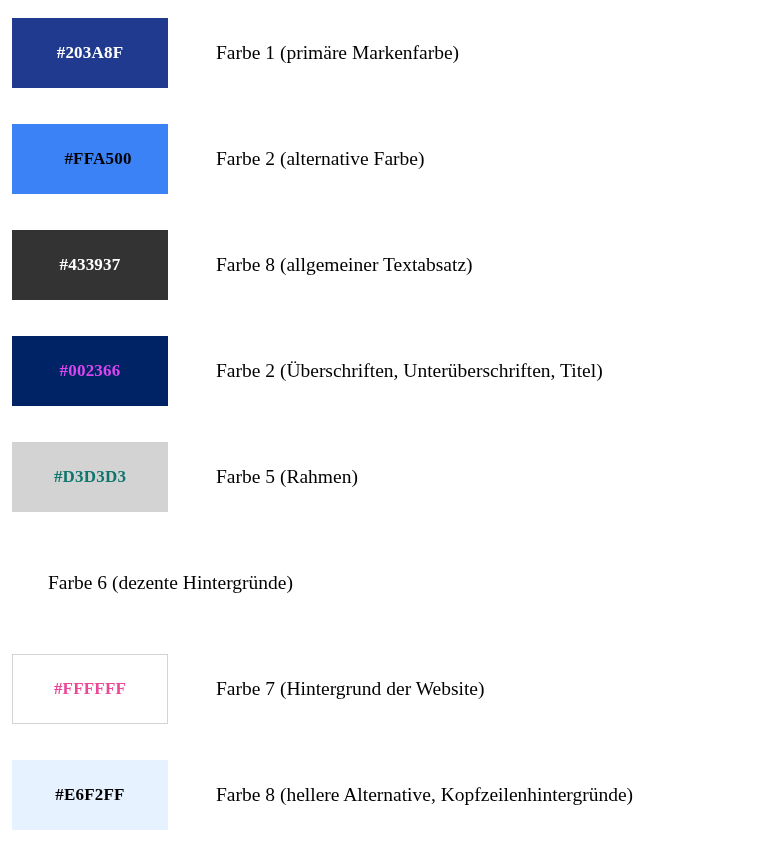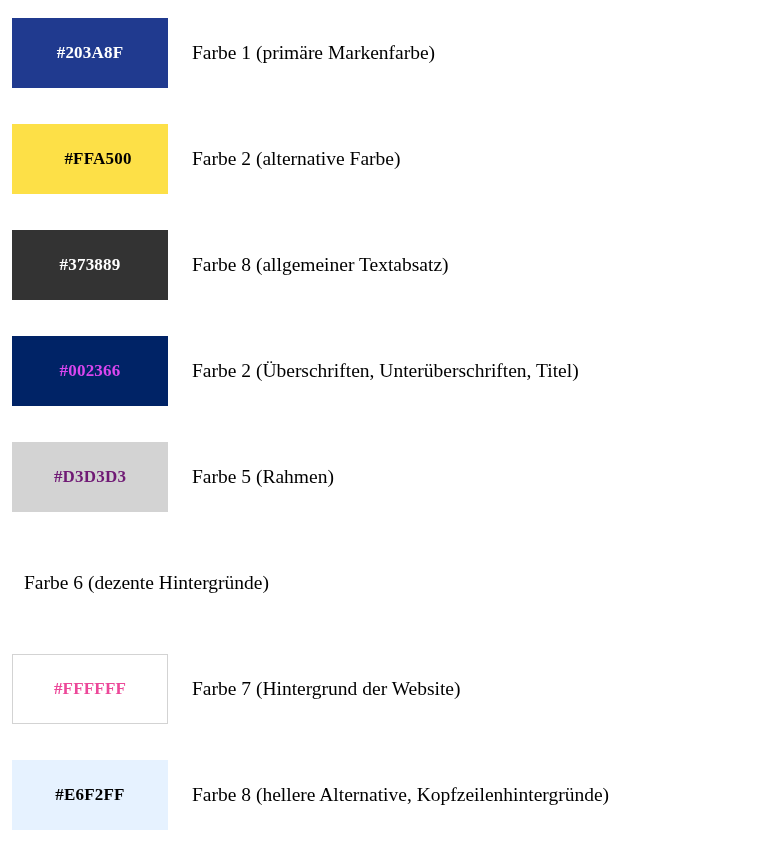--- a/index.html
+++ b/index.html
@@ -36,58 +36,58 @@
     justify-content: center;
     box-sizing: border-box;
   }
   .swatch-label {
     font-family: "Liberation Serif", "DejaVu Serif", serif;
     font-weight: bold;
     font-size: 17px;
     letter-spacing: 0.2px;
   }
   .desc {
-    margin-left: 24px;
+    margin-left: 48px;
     font-size: 19.5px;
     font-family: "Liberation Serif", "DejaVu Serif", serif;
     color: #000000;
     line-height: 1.25;
   }
 </style>
 </head>
 <body>
 
 <div class="palette">
     <div class="swatch-row">
       <div class="swatch" style="background: rgb(32, 58, 143);">
         <span class="swatch-label" style="color: rgb(255, 255, 255);">#203A8F</span>
       </div>
       <div class="desc">Farbe 1 (primäre Markenfarbe)</div>
     </div>
     <div class="swatch-row">
-      <div class="swatch" style="background: #fde047; padding-left: 16px;">
+      <div class="swatch" style="background: #3b82f6; padding-left: 16px;">
         <span class="swatch-label" style="color: rgb(0, 0, 0);">#FFA500</span>
       </div>
       <div class="desc">Farbe 2 (alternative Farbe)</div>
     </div>
     <div class="swatch-row">
       <div class="swatch" style="background: rgb(51, 51, 51);">
-        <span class="swatch-label" style="color: rgb(255, 255, 255);">#373889</span>
+        <span class="swatch-label" style="color: rgb(255, 255, 255);">#433937</span>
       </div>
       <div class="desc">Farbe 8 (allgemeiner Textabsatz)</div>
     </div>
     <div class="swatch-row">
       <div class="swatch" style="background: rgb(0, 35, 102);">
         <span class="swatch-label" style="color: #d946ef;">#002366</span>
       </div>
       <div class="desc">Farbe 2 (Überschriften, Unterüberschriften, Titel)</div>
     </div>
     <div class="swatch-row">
       <div class="swatch" style="background: rgb(211, 211, 211);">
-        <span class="swatch-label" style="color: #701a75;">#D3D3D3</span>
+        <span class="swatch-label" style="color: #0f766e;">#D3D3D3</span>
       </div>
       <div class="desc">Farbe 5 (Rahmen)</div>
     </div>
     <div class="swatch-row">
       <div class="desc">Farbe 6 (dezente Hintergründe)</div>
     </div>
     <div class="swatch-row">
       <div class="swatch" style="background: rgb(255, 255, 255); border: 1px solid rgb(211, 211, 211);">
         <span class="swatch-label" style="color: #ec4899;">#FFFFFF</span>
       </div>

